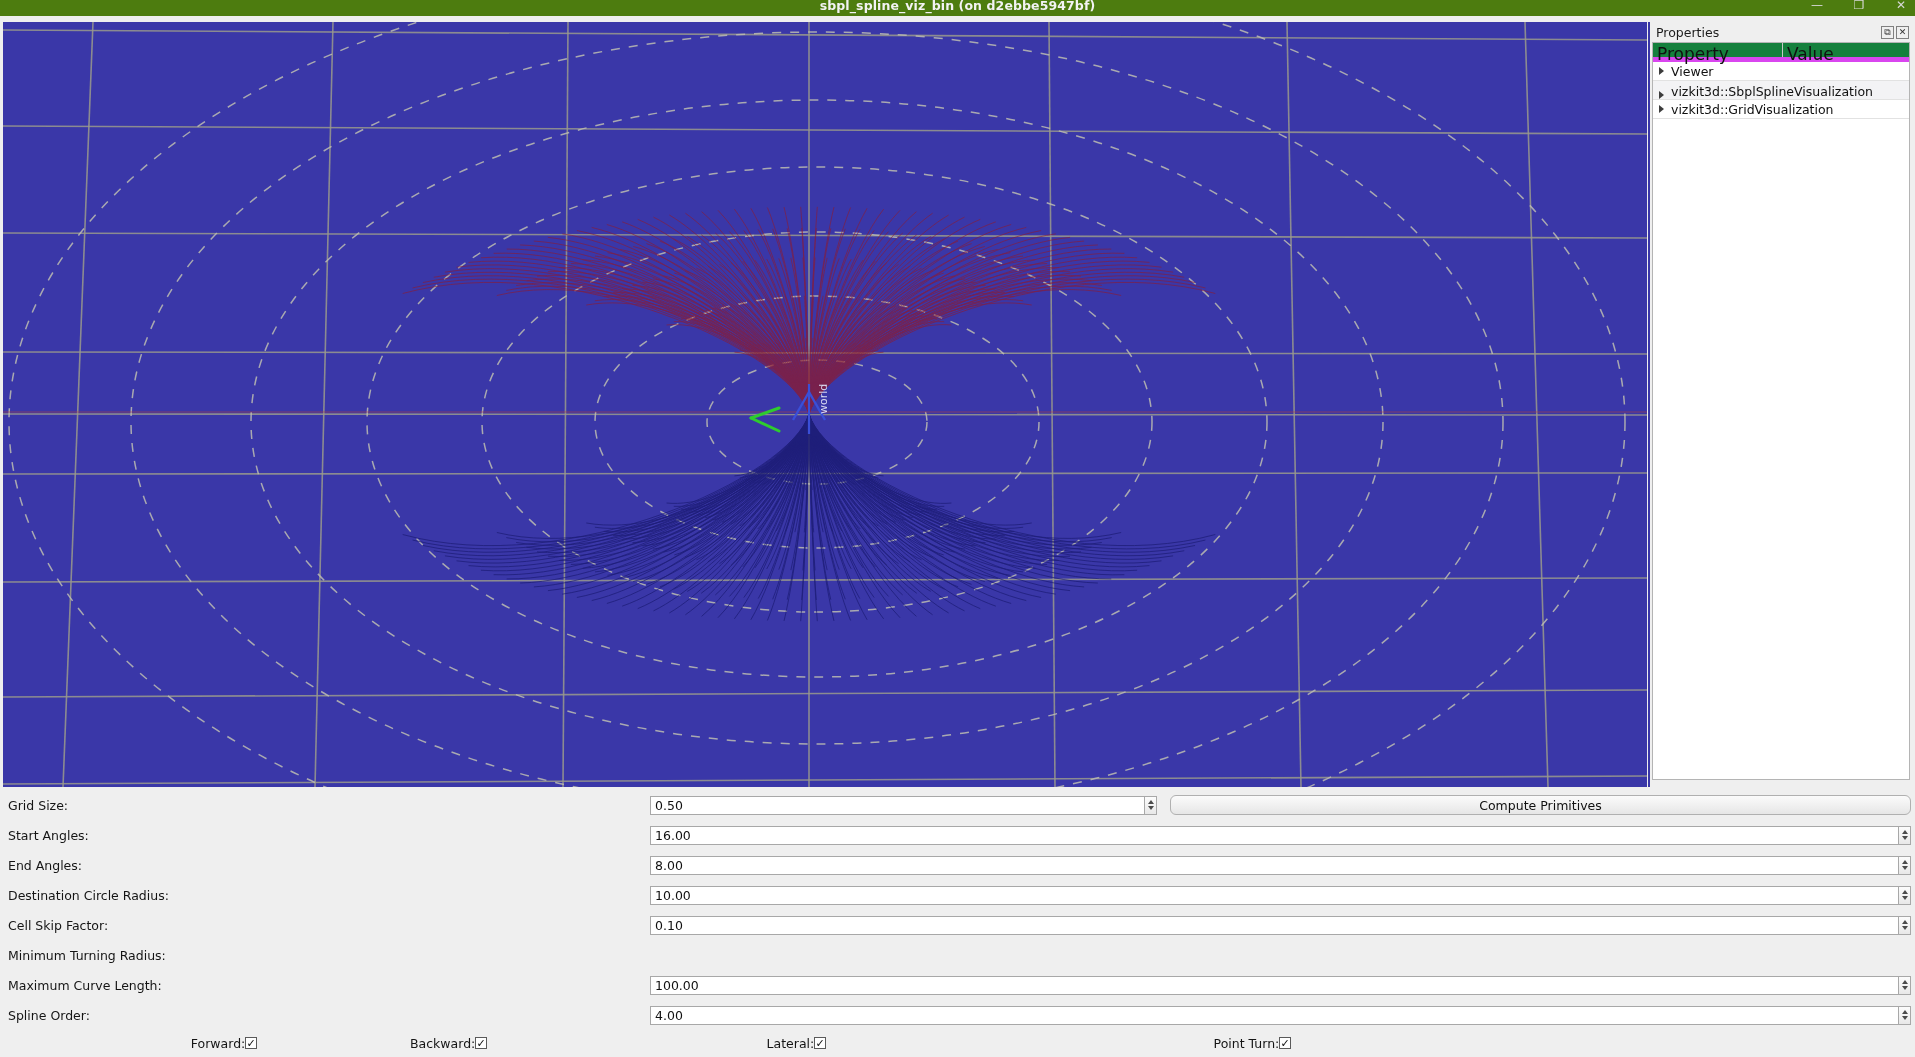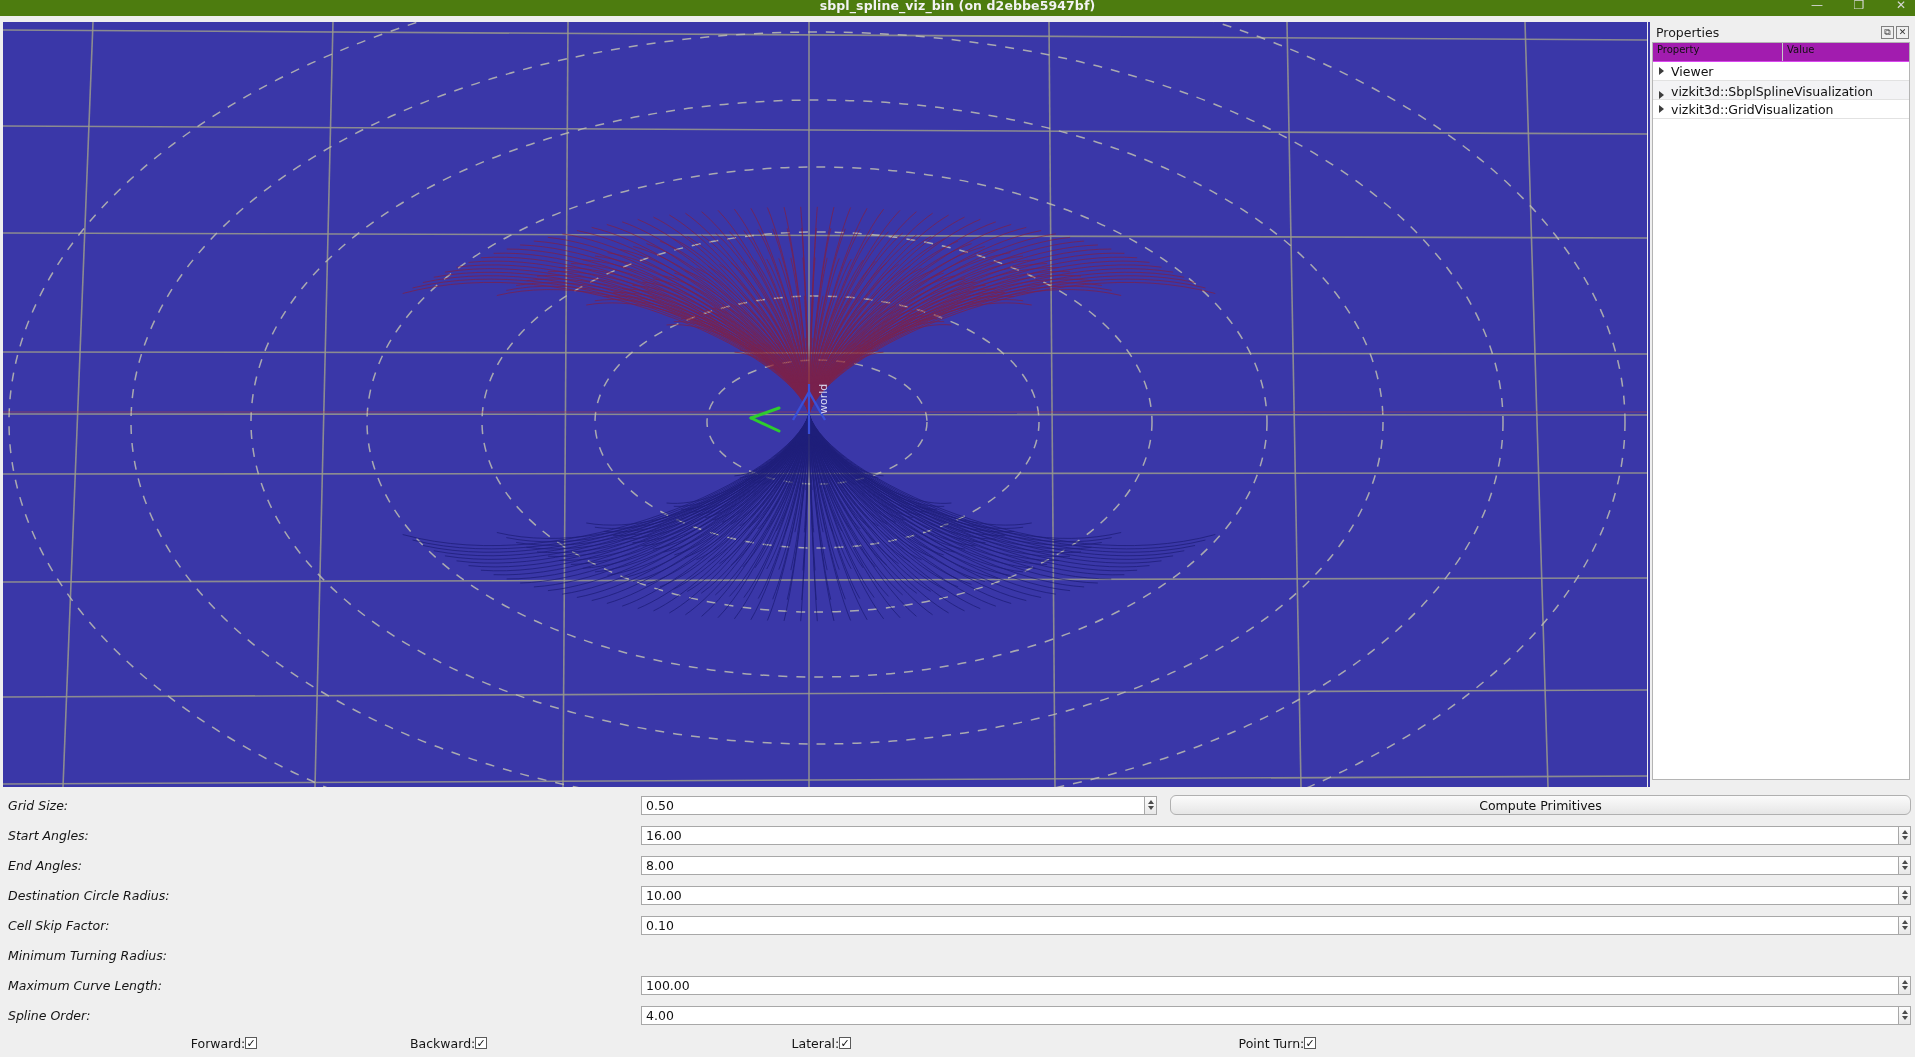--- a/index.html
+++ b/index.html
@@ -56,22 +56,22 @@
     width: 13px; height: 13px; margin-left: 2px;
     border: 1px solid #808080; background: #efefef;
     display: flex; align-items: center; justify-content: center;
     font-size: 9px; line-height: 1; color: #303030;
   }
   #props-table {
     margin: 0 2px; border: 1px solid #b4b4b4; background: #ffffff;
     height: 738px; overflow: hidden;
   }
   #props-head-row {
-    display: flex; height: 19px; font-size: 10px;
-    background: #a21caf; border-bottom: 1px solid #d946ef;
+    display: flex; height: 19px; font-size: 17px;
+    background: #15803d; border-bottom: 5px solid #d946ef;
   }
   #props-head-row .col {
     padding: 1px 4px; color: #101010;
   }
   #props-head-row .col.c1 { width: 130px; border-right: 1px solid #c8c8c8; }
   #props-head-row .col.c2 { flex: 1; }
   .prop-row {
     display: flex; align-items: center; height: 19px;
     font-size: 12.5px; color: #101010;
     border-bottom: 1px solid #e2e2e2;
@@ -90,33 +90,34 @@
     position: absolute; left: 0; top: 790px;
     width: 1915px; height: 267px;
     background: #efefef;
   }
   .frow {
     display: flex; align-items: center;
     height: 30px; padding: 0 4px;
   }
   .flabel {
     font-size: 12.5px; color: #151515;
-    width: 637px; flex: 0 0 637px; padding-left: 4px; font-style: italic;
+    width: 637px; flex: 0 0 637px; padding-left: 4px;
   }
   .spin {
     display: flex; align-items: stretch; height: 19px;
     flex: 1; min-width: 0;
   }
   .spin input {
     flex: 1; min-width: 0;
     border: 1px solid #a8a8a8; border-right: none;
     background: #ffffff; font-size: 12.5px;
     font-family: "DejaVu Sans", "Liberation Sans", sans-serif;
     color: #101010; padding: 0 4px; outline: none;
     height: 19px;
+    margin-left: 9px;
   }
   .spin .arrows {
     width: 13px; border: 1px solid #a8a8a8;
     background: linear-gradient(#fcfcfc, #e8e8e8);
     display: flex; flex-direction: column;
     align-items: center; justify-content: center;
   }
   .spin .arrows .up, .spin .arrows .dn {
     width: 0; height: 0; margin: 0;
   }
@@ -768,21 +769,21 @@
 
   <div id="cbrow">
     <div class="cb-group" style="width:253px">
       <span class="cb-label" style="width:248px">Forward:</span>
       <span class="cbox">✓</span>
     </div>
     <div class="cb-group" style="width:230px;">
       <span class="cb-label" style="width:225px">Backward:</span>
       <span class="cbox">✓</span>
     </div>
-    <div class="cb-group" style="width:250px;margin-left:114px">
+    <div class="cb-group" style="width:250px;margin-left:89px">
       <span class="cb-label" style="width:245px">Lateral:</span>
       <span class="cbox">✓</span>
     </div>
     <div class="cb-group" style="width:250px;margin-left:215px">
       <span class="cb-label" style="width:245px">Point Turn:</span>
       <span class="cbox">✓</span>
     </div>
   </div>
 </div>
 

